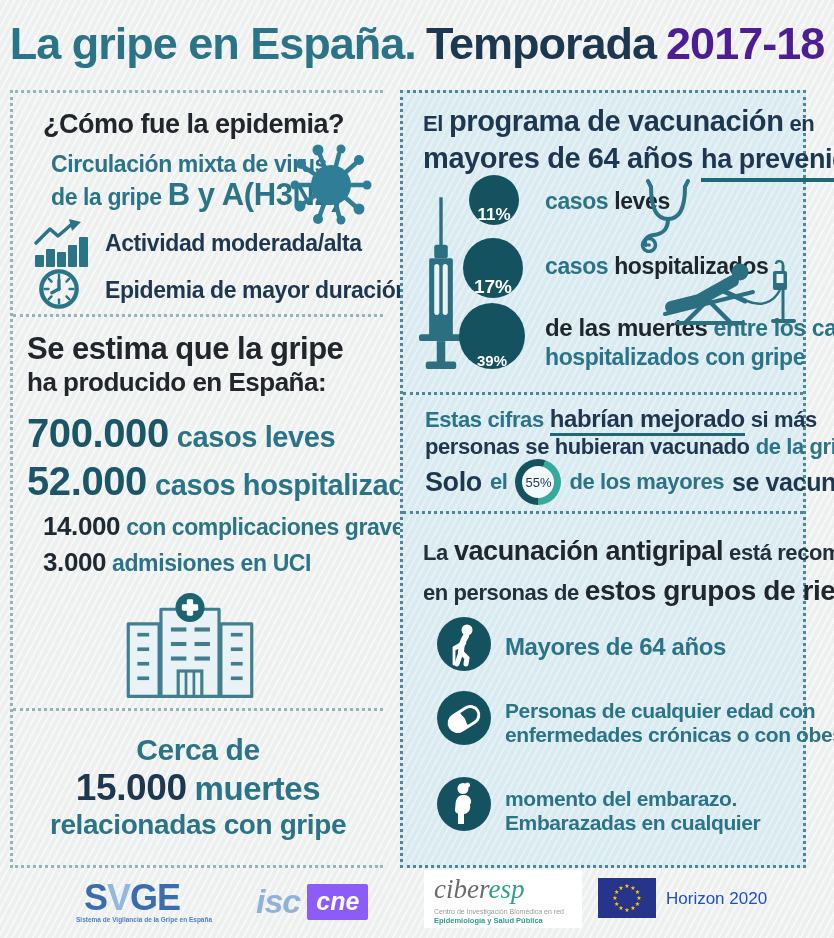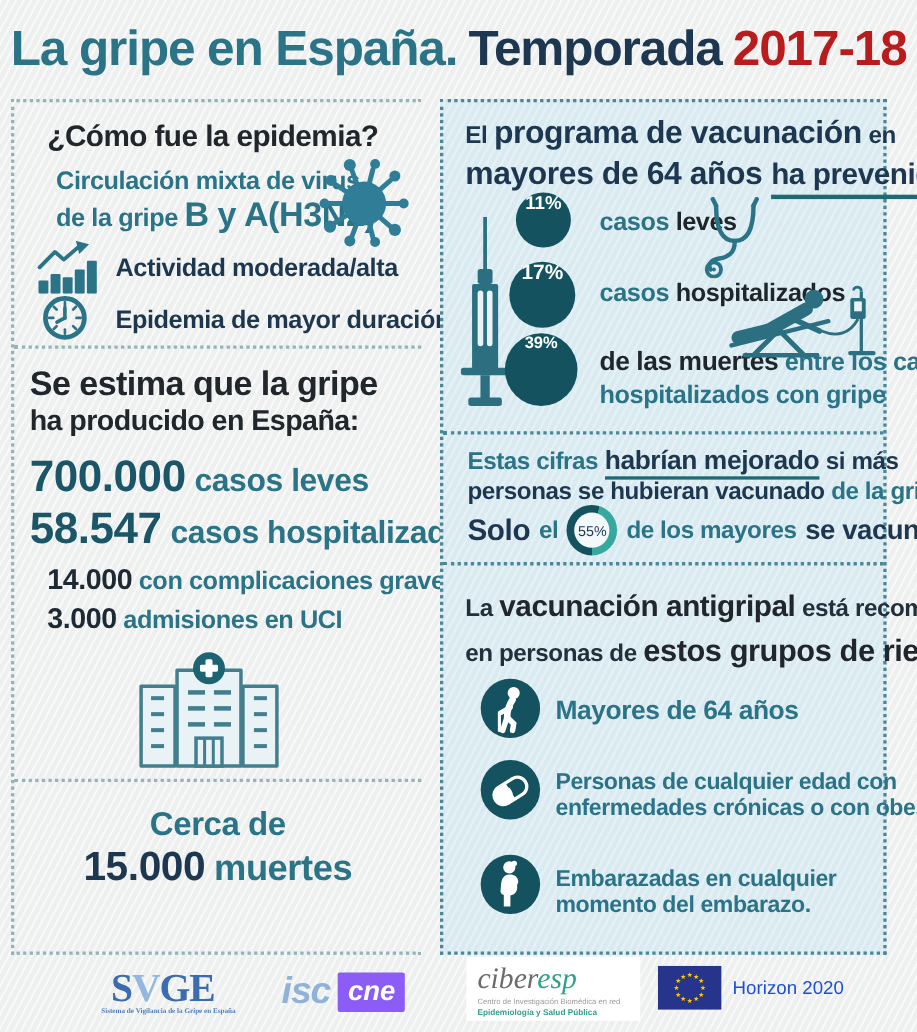--- a/index.html
+++ b/index.html
@@ -8,21 +8,21 @@
     font-family:"Liberation Sans","DejaVu Sans",sans-serif;
     background-color:#eef0ef;
     background-image:repeating-linear-gradient(118deg,rgba(255,255,255,.55) 0 2px,transparent 2px 6px);
     -webkit-font-smoothing:antialiased;
   }
   .abs{position:absolute;}
   
   .t-teal{color:#2b7386}
   .t-navy{color:#1d3750}
   .t-num{color:#1a5568}
-  .t-turq{color:#b91c1c}
+  .t-turq{color:#4c1d95}
   
   .title{top:12px;left:0;width:100%;text-align:center;font-weight:700;
          font-size:45px;letter-spacing:-1px;line-height:64px;white-space:nowrap;font-stretch:condensed;}
   .title .seg{margin-right:10px;}
   
   .left-col{left:10px;top:90px;width:373px;height:778px;
     border-top:3px dotted #93b4ba;border-left:3px dotted #93b4ba;border-bottom:3px dotted #93b4ba;
     box-sizing:border-box;}
   .right-col{left:400px;top:90px;width:406px;height:778px;box-sizing:border-box;
     border:3px dotted #4b8796;
@@ -35,21 +35,21 @@
   .fs22{font-size:22px}.fs23{font-size:23px}.fs24{font-size:24px}.fs25{font-size:25px}
   .fs26{font-size:26px}.fs27{font-size:27px}.fs28{font-size:28px}.fs29{font-size:29px}
   .fs30{font-size:30px}.fs31{font-size:31px}.fs33{font-size:33px}.fs37{font-size:37px}.fs40{font-size:40px}
   .bold{font-weight:700;letter-spacing:-.4px;font-stretch:condensed;}
   .nowrap{white-space:nowrap;}
   .mr6{margin-right:6px}.mr8{margin-right:8px}
   .u-teal{border-bottom:3px solid #1d6a75;padding-bottom:1px;}
   .u-thick{border-bottom:4px solid #1d6a75;padding-bottom:4px;}
   
   .stat-circle{border-radius:50%;background:#14525f;color:#fff;display:flex;
-               align-items:flex-start;justify-content:center;font-weight:700;}
+               align-items:flex-end;justify-content:center;font-weight:700;}
   .donut{width:46px;height:46px;border-radius:50%;flex:0 0 auto;
          background:conic-gradient(from 180deg,#14525f 0 55%,#37a89d 55% 100%);
          display:flex;align-items:center;justify-content:center;}
   .donut-hole{width:32px;height:32px;border-radius:50%;background:#f3f8fa;display:flex;
               align-items:center;justify-content:center;font-size:13px;font-weight:400;color:#1d3750;}
   .risk-circle{width:54px;height:54px;border-radius:50%;background:#14525f;display:flex;
                align-items:center;justify-content:center;}
   .line3{display:flex;align-items:center;gap:8px;}
   
   .svge-name{font-size:36px;font-weight:700;letter-spacing:-1px;color:#3a6cae;line-height:36px;}
@@ -143,21 +143,21 @@
 
   <div class="abs divider" style="top:221px;"></div>
 
   <div class="abs h-black fs30" style="left:14px;top:238px;font-size:31px;">Se estima que la gripe</div>
   <div class="abs h-black fs30" style="left:14px;top:274px;font-size:26px;">ha producido en España:</div>
 
   <div class="abs nowrap" style="left:14px;top:318px;">
     <span class="t-num bold fs40 mr8">700.000</span><span class="t-teal bold fs29">casos leves</span>
   </div>
   <div class="abs nowrap" style="left:14px;top:366px;">
-    <span class="t-num bold fs40 mr8">58.547</span><span class="t-teal bold fs29">casos hospitalizados</span>
+    <span class="t-num bold fs40 mr8">52.000</span><span class="t-teal bold fs29">casos hospitalizados</span>
   </div>
   <div class="abs nowrap" style="left:30px;top:418px;">
     <span class="bold fs26 mr6" style="color:#1e2a33">14.000</span><span class="t-teal bold fs23">con complicaciones graves</span>
   </div>
   <div class="abs nowrap" style="left:30px;top:454px;">
     <span class="bold fs26 mr6" style="color:#1e2a33">3.000</span><span class="t-teal bold fs23">admisiones en UCI</span>
   </div>
 
   <svg class="abs" style="left:108px;top:498px;" width="138" height="111" viewBox="0 0 152 122">
     <g stroke="#417e8e" stroke-width="3.5" fill="#e9f2f5" stroke-linejoin="round">
@@ -188,20 +188,21 @@
     <rect x="72.5" y="9" width="7" height="18" rx="1.5" fill="#fff"></rect>
     <rect x="67" y="14.5" width="18" height="7" rx="1.5" fill="#fff"></rect>
   </svg>
 
   <div class="abs divider" style="top:615px;"></div>
 
   <div class="abs t-teal bold fs30" style="left:0;top:640px;width:100%;text-align:center;">Cerca de</div>
   <div class="abs nowrap" style="left:0;top:674px;width:100%;text-align:center;">
     <span class="t-navy bold fs37 mr8">15.000</span><span class="t-teal bold fs33">muertes</span>
   </div>
+  <div class="abs t-teal bold fs28" style="left:0;top:716px;width:100%;text-align:center;">relacionadas con gripe</div>
 </div>
 
 <div class="abs right-col">
 
   <div class="abs nowrap" style="left:20px;top:12px;line-height:33px;">
     <div>
       <span class="t-navy bold fs22 mr6">El</span><span class="t-navy bold fs29 mr6">programa de vacunación</span><span class="t-navy bold fs22">en</span>
     </div>
     <div>
       <span class="t-navy bold fs29 mr8">mayores de 64 años</span><span class="t-navy bold fs27 u-thick">ha prevenido:</span>
@@ -337,26 +338,26 @@
   <div class="abs risk-circle" style="left:34px;top:684px;">
     <svg width="54" height="54" viewBox="0 0 54 54">
       <g fill="#fff">
         <circle cx="26" cy="11.5" r="5.5"></circle>
         <circle cx="30.5" cy="8" r="2.5"></circle>
         <path d="M26 18 C21 18 19 22 18.5 27 L18 33 C18 35 19.5 36.5 21 36.5 L21 47 L27 47 L27 37 C31.5 36.5 34 32.5 33 27.5 C35.5 25 34 19 28 18 Z"></path>
       </g>
     </svg>
   </div>
   <div class="abs" style="left:102px;top:694px;line-height:24px;">
+    <div class="t-teal bold nowrap" style="font-size:21px;">momento del embarazo.</div>
     <div class="t-teal bold nowrap" style="font-size:21px;">Embarazadas en cualquier</div>
-    <div class="t-teal bold nowrap" style="font-size:21px;">momento del embarazo.</div>
-  </div>
-</div>
-
-<div class="abs" style="left:92px;top:880px;width:112px;text-align:center;font-family:Liberation Serif, serif;">
+  </div>
+</div>
+
+<div class="abs" style="left:76px;top:880px;width:112px;text-align:center;">
   <div class="svge-name nowrap">
     <span>S</span><span class="svge-v">V</span><span>GE</span>
   </div>
   <div class="svge-tag">Sistema de Vigilancia de la Gripe en España</div>
 </div>
 
 <div class="abs" style="left:256px;top:882px;display:flex;align-items:center;gap:7px;">
   <span class="isc">isc</span>
   <span class="cne-box">cne</span>
 </div>

